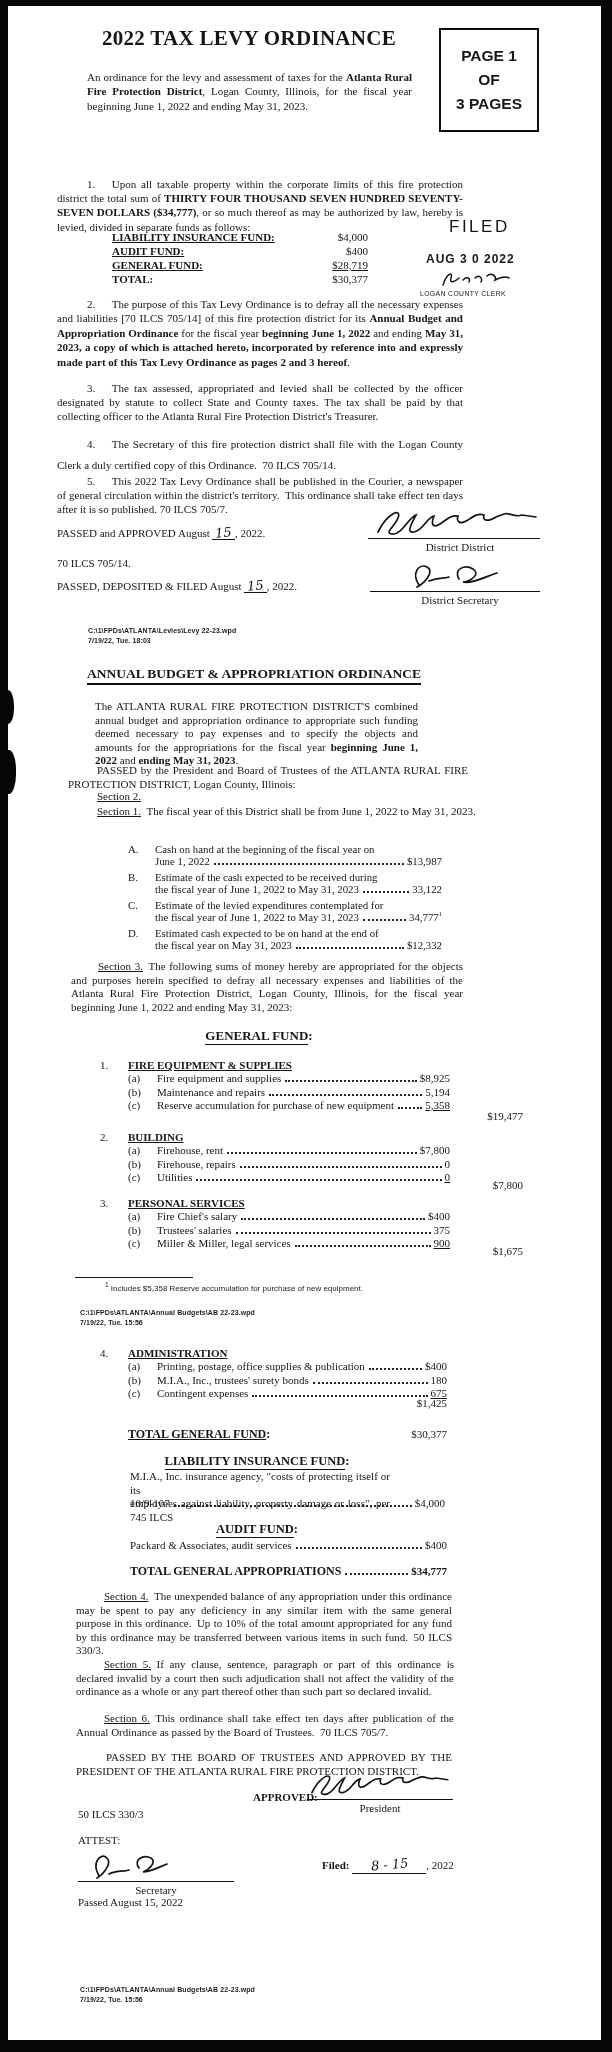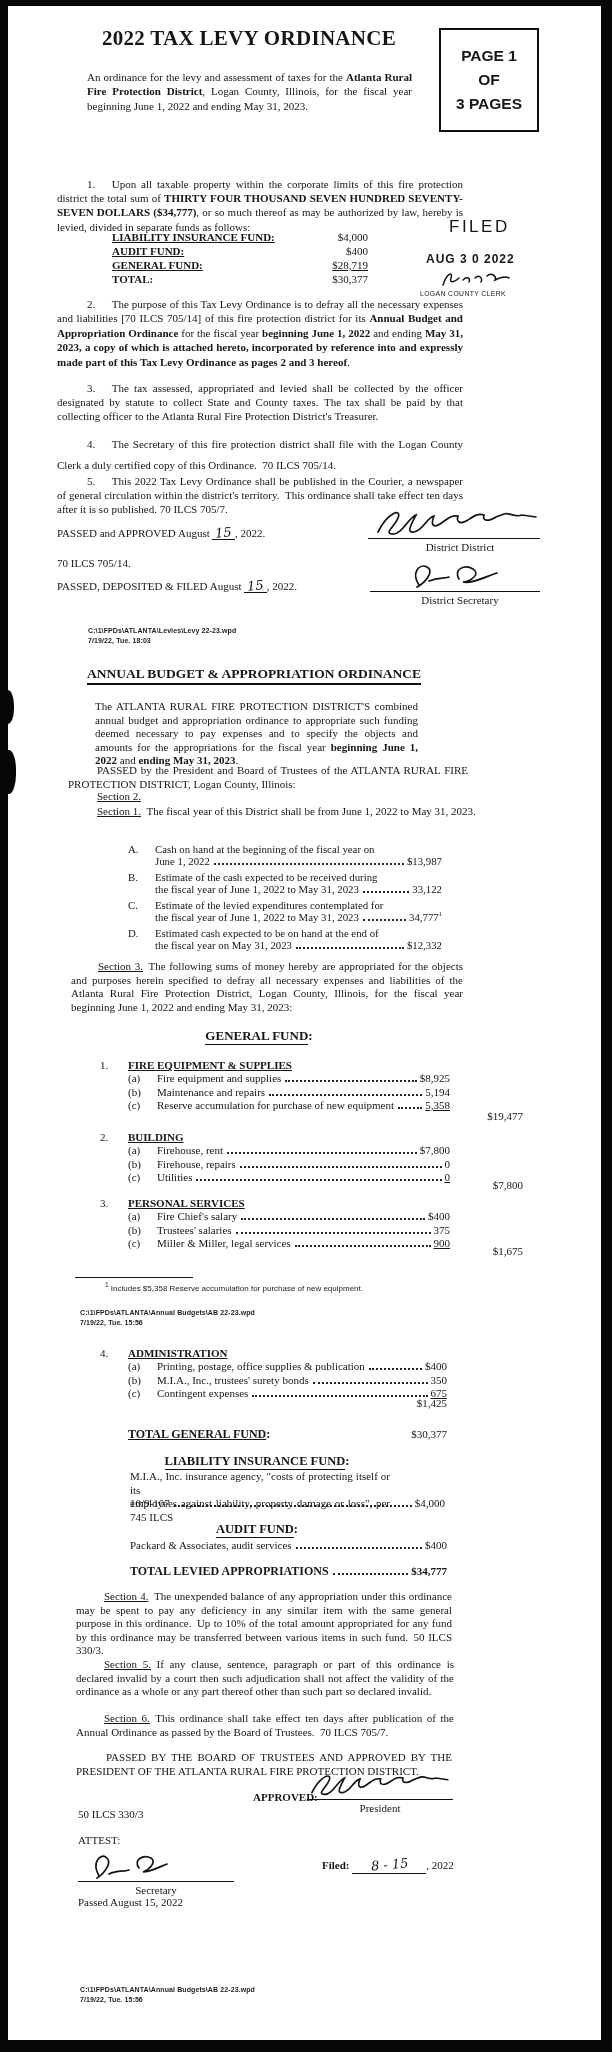--- a/index.html
+++ b/index.html
@@ -305,21 +305,21 @@
     <div class="subrow">
         <span class="subletter">(a)</span>
         <span>Printing, postage, office supplies &amp; publication</span>
         <span class="lead"></span>
         <span class="val">$400</span>
       </div>
     <div class="subrow">
         <span class="subletter">(b)</span>
         <span>M.I.A., Inc., trustees' surety bonds</span>
         <span class="lead"></span>
-        <span class="val">350</span>
+        <span class="val">180</span>
       </div>
     <div class="subrow">
         <span class="subletter">(c)</span>
         <span>Contingent expenses</span>
         <span class="lead"></span>
         <span class="val u">675</span>
       </div>
   </div>
   <div class="abs subtotal" style="left:364px;top:1397px;width:83px">$1,425</div>
 
@@ -345,21 +345,21 @@
   <div class="abs center" style="left:197px;top:1519px;width:120px">
     <span class="h-sub umed">AUDIT FUND</span><span class="h-sub">:</span>
   </div>
   <div class="abs rowflex" style="left:130px;top:1539px;width:317px">
     <span>Packard &amp; Associates, audit services</span>
     <span class="lead"></span>
     <span class="val">$400</span>
   </div>
 
   <div class="abs rowflex" style="left:130px;top:1564px;width:317px">
-    <span class="b" style="font-size:12px">TOTAL LEVIED APPROPRIATIONS</span>
+    <span class="b" style="font-size:12px">TOTAL GENERAL APPROPRIATIONS</span>
     <span class="lead"></span>
     <span class="val b">$34,777</span>
   </div>
 
   <div class="abs just t11" style="left:76px;top:1590px;width:376px;line-height:13.6px;text-indent:28px"><span class="u">Section 4.</span><span> The unexpended balance of any appropriation under this ordinance may be spent to pay any deficiency in any similar item with the same general purpose in this ordinance. Up to 10% of the total amount appropriated for any fund by this ordinance may be transferred between various items in such fund. 50 ILCS 330/3.</span></div>
   <div class="abs just t11" style="left:76px;top:1658px;width:378px;line-height:13.6px;text-indent:28px"><span class="u">Section 5.</span><span> If any clause, sentence, paragraph or part of this ordinance is declared invalid by a court then such adjudication shall not affect the validity of the ordinance as a whole or any part thereof other than such part so declared invalid.</span></div>
   <div class="abs just t11" style="left:76px;top:1712px;width:378px;line-height:13.8px;text-indent:28px"><span class="u">Section 6.</span><span> This ordinance shall take effect ten days after publication of the Annual Ordinance as passed by the Board of Trustees. 70 ILCS 705/7.</span></div>
 
   <div class="abs just t11" style="left:76px;top:1750px;width:376px;line-height:14.2px;text-indent:30px"><span>PASSED BY THE BOARD OF TRUSTEES AND APPROVED BY THE PRESIDENT OF THE ATLANTA RURAL FIRE PROTECTION DISTRICT.</span></div>
 

